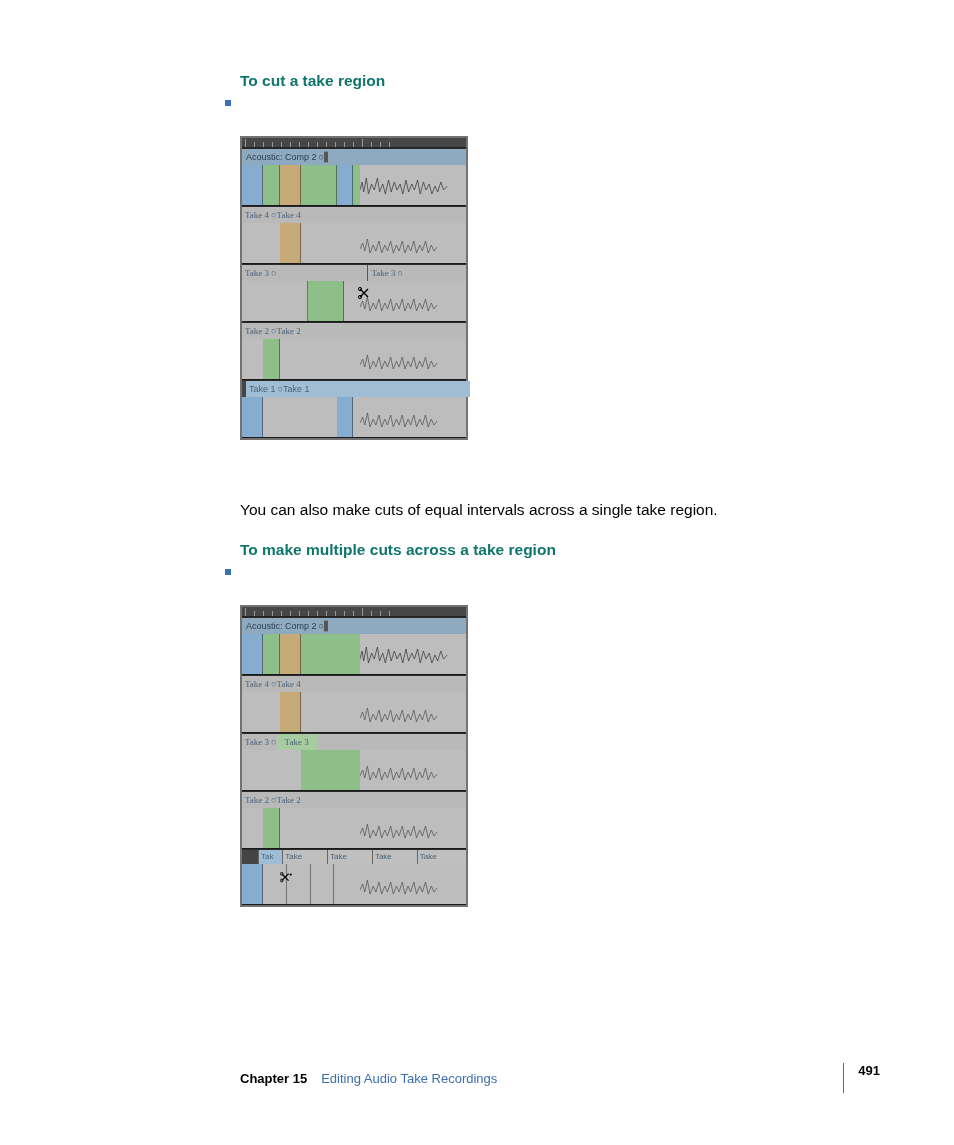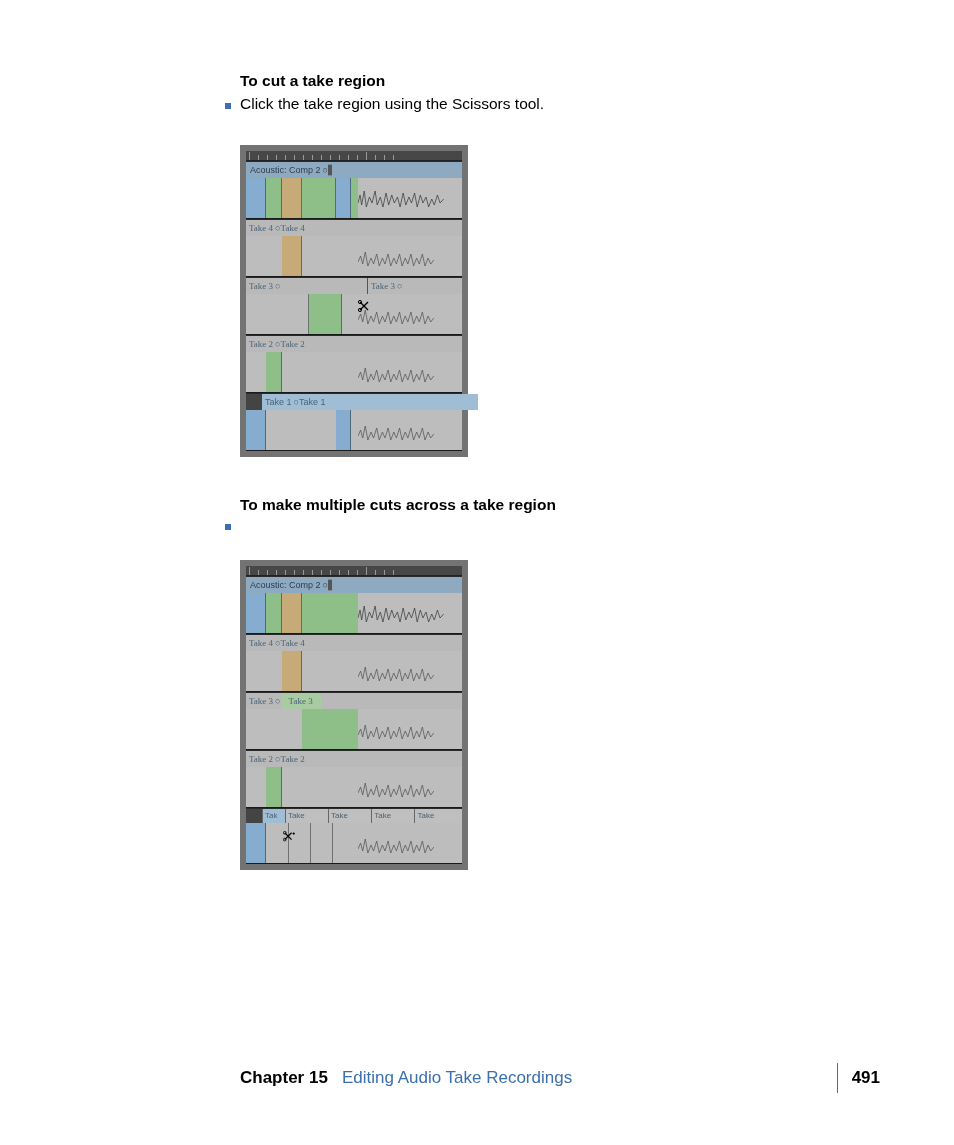--- a/index.html
+++ b/index.html
@@ -14,21 +14,21 @@
   .page {
     position: absolute;
     left: 240px;
     top: 72px;
     width: 640px;
   }
   .heading {
     font-weight: 700;
     font-size: 15.5px;
     margin-bottom: 4px;
-    color: #000000;
+    color: #0f766e;
   }
   .bullet-row {
     display: flex;
     align-items: baseline;
     margin-left: -15px;
     margin-bottom: 30px;
   }
   .square {
     width: 6px;
     height: 6px;
@@ -44,22 +44,22 @@
   }
   .para {
     font-size: 15.5px;
     line-height: 1.35;
     margin-bottom: 20px;
   }
   
   .figure {
     width: 228px;
     margin-left: 0;
-    margin-bottom: 39px;
-    border: 6px solid #737373;
+    margin-bottom: 60px;
+    border: 2px solid #737373;
     background: #3f3f3f;
     box-shadow: inset 0 0 0 1px #555;
   }
   .ruler {
     height: 10px;
     background: #474747;
     display: flex;
     align-items: flex-end;
     padding: 0 3px;
     gap: 8px;
@@ -122,37 +122,36 @@
   .micro-heads .mh.blue { background: #9fbed6; }
   .micro-heads .mh.gray { background: #bfbfbf; }
   
   .footer {
     position: absolute;
     left: 240px;
     bottom: 52px;
     width: 640px;
     display: flex;
     align-items: center;
-    font-size: 17px;
+    font-size: 13px;
   }
   .footer .chap { font-weight: 700; color: #000; }
   .footer .title { color: #3b6fae; margin-left: 14px; }
-  .footer .pageno-wrap { margin-left: auto; display: flex; align-items: center; }
+  .footer .pageno-wrap { margin-left: auto; display: flex; }
   .footer .vr { width: 1px; height: 30px; background: #3b6fae; margin-right: 14px; }
   .footer .pageno { font-weight: 700; color: #000; }
 </style>
 </head>
 <body>
 
 <div class="page">
 
   <div class="heading">To cut a take region</div>
   <div class="bullet-row">
     <div class="square"></div>
-    <div class="bodytext">Click the take region using the Scissors tool.</div>
   </div>
 
   <div class="figure">
     <div class="ruler">
       <div class="tick long"></div>
         <div class="tick"></div>
         <div class="tick"></div>
         <div class="tick"></div>
         <div class="tick"></div>
         <div class="tick"></div>
@@ -253,40 +252,41 @@
           <div class="seg green div" style="width:14%"></div>
           <div class="seg gray" style="width:68%"></div>
           <svg class="wave" viewBox="0 0 200 40" preserveAspectRatio="none">
               <path class="wf" d="M0,26 l5,-6 l4,8 l5,-12 l5,14 l6,-8 l5,6 l6,-10 l5,12 l6,-8 l5,6 l6,-10 l5,12 l6,-8 l5,6 l6,-10 l5,12 l6,-8 l5,6 l6,-10 l5,12 l6,-8 l5,6 l6,-10 l5,12 l6,-8 l5,6 l6,-4"></path>
             </svg>
         </div>
       </div>
 
       <div class="lane">
         <div class="headrow">
-          <div class="split-head blue" style="left:16px;width:100%">
+          <div class="split-head blue" style="left:4px;width:100%">
             <span class="loopico"></span>
             <span>Take 1</span>
             <span style="margin-left:2px">○</span>
             <span class="rlabel">Take 1</span>
           </div>
         </div>
         <div class="wave-area short">
           <div class="seg blue div" style="width:18%"></div>
           <div class="seg gray" style="width:62%"></div>
           <div class="seg blue div" style="width:14%"></div>
           <div class="seg gray" style="width:6%"></div>
           <svg class="wave" viewBox="0 0 200 40" preserveAspectRatio="none">
               <path class="wf" d="M0,26 l5,-6 l4,8 l5,-12 l5,14 l6,-8 l5,6 l6,-10 l5,12 l6,-8 l5,6 l6,-10 l5,12 l6,-8 l5,6 l6,-10 l5,12 l6,-8 l5,6 l6,-10 l5,12 l6,-8 l5,6 l6,-10 l5,12 l6,-8 l5,6 l6,-4"></path>
             </svg>
         </div>
       </div>
     </div>
   </div>
 
+  <div class="para">You can also make cuts of equal intervals across a single take region.</div>
 
   <div class="heading">To make multiple cuts across a take region</div>
   <div class="bullet-row">
     <div class="square"></div>
   </div>
 
   <div class="figure">
     <div class="ruler">
       <div class="tick long"></div>
         <div class="tick"></div>

